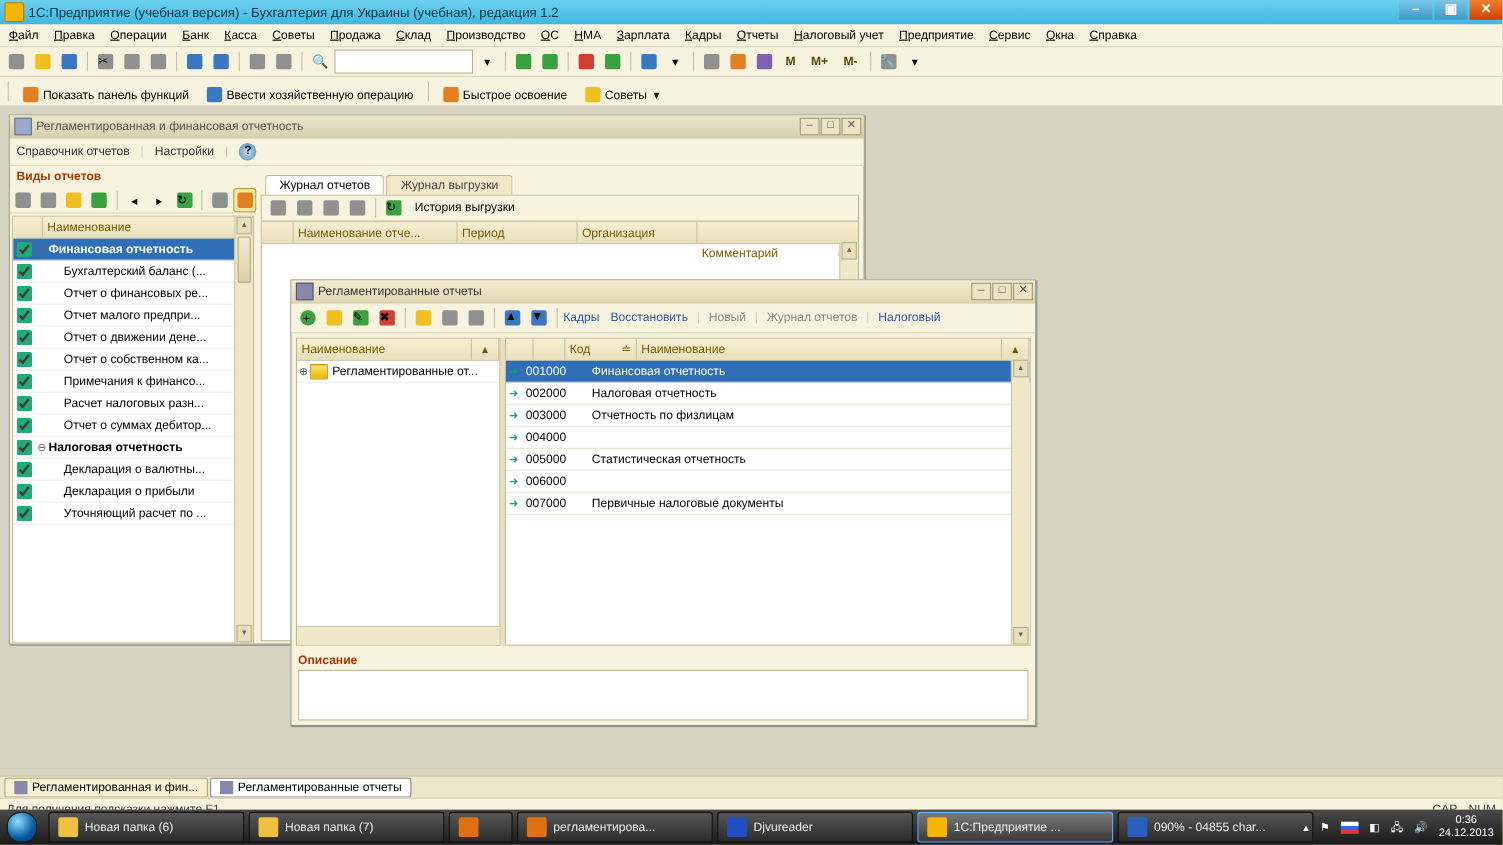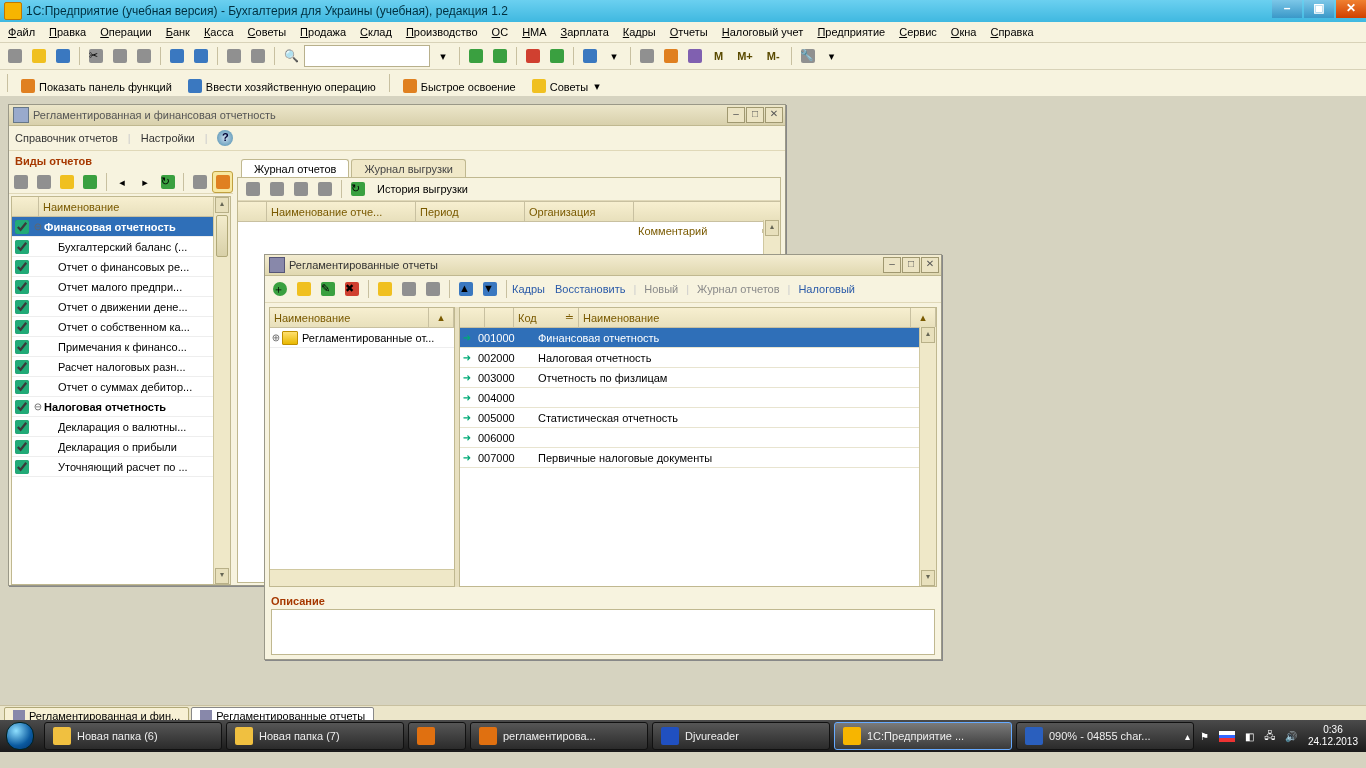--- a/index.html
+++ b/index.html
@@ -66,21 +66,21 @@
 .list-row .arrow{width:14px;text-align:center;color:#0a7;font-size:10px}
 
 .doctabs{position:absolute;left:0;right:0;bottom:42px;height:20px;background:#ece6ca;border-top:1px solid #c8c0a0;display:flex;align-items:center;padding-left:4px;gap:2px}
 .doctab{padding:2px 8px;border:1px solid #b0a878;background:#f7f0d4;border-radius:2px;display:flex;align-items:center;gap:4px;font-size:11px}
 .doctab.active{background:#fff;border-color:#888}
 .doctab .tic{width:12px;height:12px}
 
 .statusbar{position:absolute;left:0;right:0;bottom:22px;height:20px;background:#f7f3df;border-top:1px solid #d0c8a8;display:flex;align-items:center;padding-left:6px;color:#444}
 .statusbar .right{position:absolute;right:6px;display:flex;gap:10px}
 
-.taskbar{position:absolute;left:0;right:0;bottom:16px;height:32px;background:linear-gradient(#4a4a4a,#1a1a1a);display:flex;align-items:center;color:#fff}
+.taskbar{position:absolute;left:0;right:0;bottom:0;height:32px;background:linear-gradient(#4a4a4a,#1a1a1a);display:flex;align-items:center;color:#fff}
 .startorb{width:40px;height:32px;display:flex;align-items:center;justify-content:center}
 .startorb .orb{width:26px;height:26px;border-radius:13px;background:radial-gradient(circle at 35% 30%,#8fe0ff,#0a5aa0 60%,#04306a);border:1px solid #022}
 .taskbtn{height:26px;min-width:160px;margin-left:4px;background:linear-gradient(#565656,#2b2b2b);border:1px solid #111;border-radius:3px;display:flex;align-items:center;padding:0 8px;gap:6px;color:#eee;font-size:11px}
 .taskbtn.active{background:linear-gradient(#7a7a7a,#3a3a3a);border-color:#6af}
 .taskbtn .appic{width:18px;height:18px;border-radius:2px}
 .tray{position:absolute;right:0;height:32px;display:flex;align-items:center;gap:10px;padding-right:8px;color:#fff;font-size:10px}
 .tray .clock{text-align:center;line-height:12px}
 
 .ic-blue{background:#3a78c0}.ic-green{background:#3aa040}.ic-orange{background:#e08020}.ic-red{background:#d04030}.ic-yellow{background:#f0c020}.ic-gray{background:#909090}.ic-purple{background:#8060b0}
 .ic{border-radius:2px}

